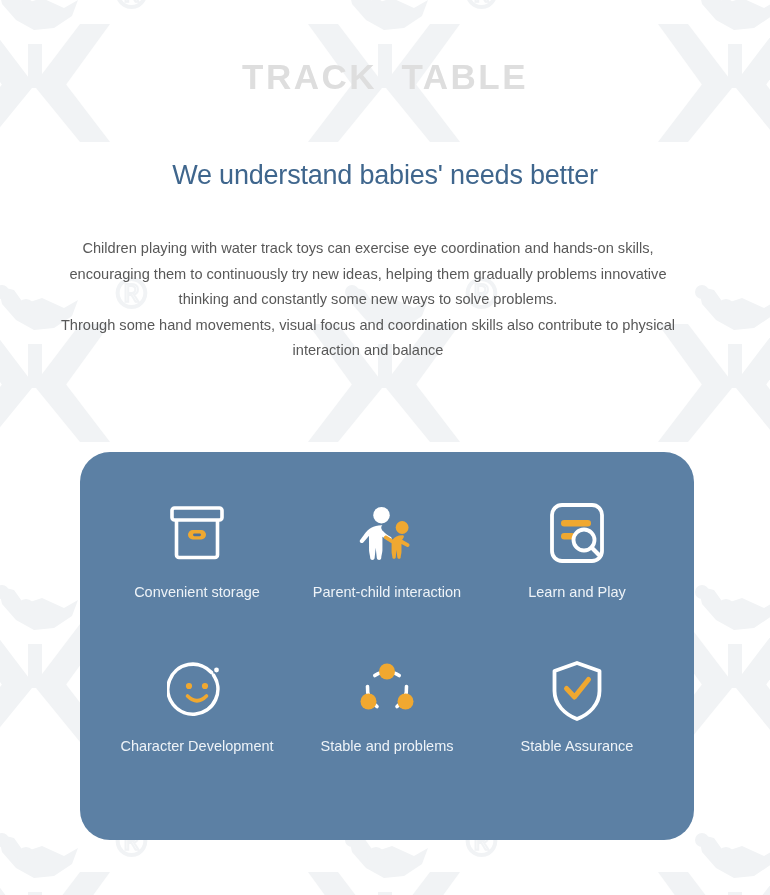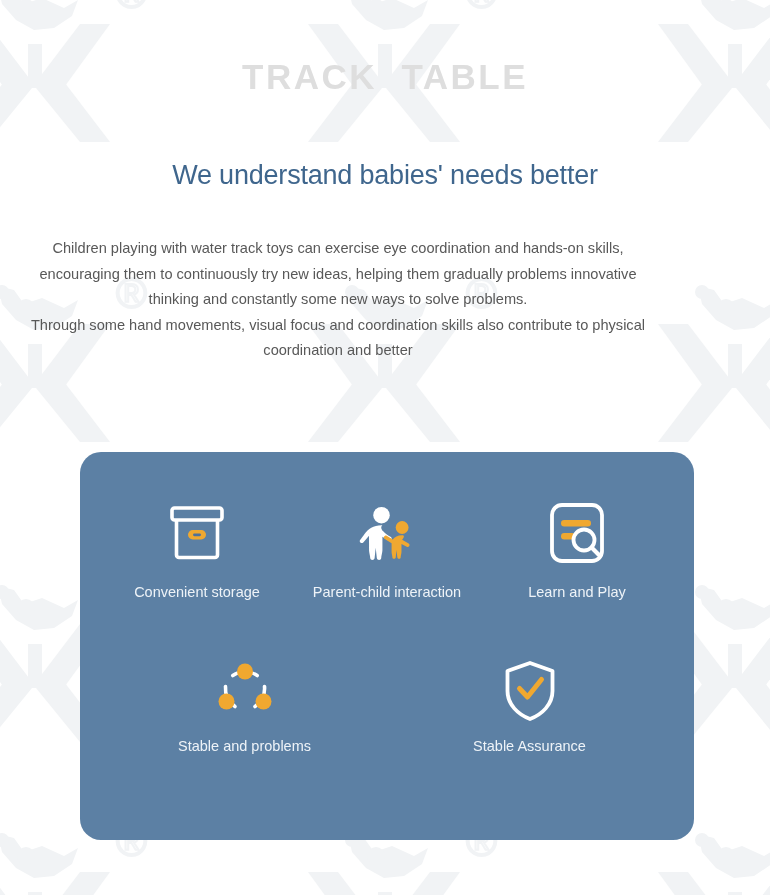--- a/index.html
+++ b/index.html
@@ -66,32 +66,33 @@
 
   #intro-paragraph {
     position: absolute;
     top: 236px;
     left: 0;
     width: 676px;
     text-align: center;
     font-size: 14.6px;
     line-height: 25.5px;
     color: #585858;
+    padding-left: 30px;
   }
   #intro-paragraph .p-line { display: block; }
 
   
   #feature-card {
     position: absolute;
     left: 80px;
     top: 452px;
     width: 614px;
     height: 388px;
     background: #5c80a4;
-    border-radius: 21px;
+    border-radius: 30px;
     box-sizing: border-box;
     padding: 48px 22px 30px 22px;
   }
 
   .feature-row {
     display: flex;
     width: 100%;
   }
   #feature-row-1 { height: 156px; }
   #feature-row-2 { height: 150px; }
@@ -313,21 +314,21 @@
 
   <div id="eyebrow-title">TRACK  TABLE</div>
 
   <h1 id="main-heading">We understand babies' needs better</h1>
 
   <div id="intro-paragraph">
     <span class="p-line">Children playing with water track toys can exercise eye coordination and hands-on skills,</span>
     <span class="p-line">encouraging them to continuously try new ideas, helping them gradually problems innovative</span>
     <span class="p-line">thinking and constantly some new ways to solve problems.</span>
     <span class="p-line">Through some hand movements, visual focus and coordination skills also contribute to physical</span>
-    <span class="p-line">coordination and better</span>
+    <span class="p-line">interaction and balance</span>
   </div>
 
   <div id="feature-card">
 
     <div class="feature-row" id="feature-row-1">
 
       <div class="feature-item">
         <div class="feature-icon">
           <svg width="60" height="56" viewBox="0 0 60 56">
             <rect x="5" y="3" width="50" height="12" rx="2.5" fill="none" stroke="#ffffff" stroke-width="3.6"></rect>
@@ -363,20 +364,32 @@
             <line x1="43.6" y1="45.6" x2="51" y2="53" stroke="#ffffff" stroke-width="4.2" stroke-linecap="round"></line>
           </svg>
         </div>
         <div class="feature-label">Learn and Play</div>
       </div>
 
     </div>
 
     <div class="feature-row" id="feature-row-2">
 
+      <div class="feature-item">
+        <div class="feature-icon">
+          <svg width="60" height="60" viewBox="0 0 60 60">
+            <path d="M44.5 11.5 A25 25 0 1 0 46.6 14.2" fill="none" stroke="#ffffff" stroke-width="3.6" stroke-linecap="round"></path>
+            <circle cx="49.5" cy="9" r="2.4" fill="#ffffff"></circle>
+            <circle cx="22" cy="25" r="3.1" fill="#f0a830"></circle>
+            <circle cx="38" cy="25" r="3.1" fill="#f0a830"></circle>
+            <path d="M20.5 35 q9.5 9.5 19 0" fill="none" stroke="#f0a830" stroke-width="3.6" stroke-linecap="round"></path>
+          </svg>
+        </div>
+        <div class="feature-label">Character Development</div>
+      </div>
 
       <div class="feature-item">
         <div class="feature-icon">
           <svg width="60" height="58" viewBox="0 0 60 58">
             <path d="M17.8 13.5 A22 22 0 0 1 42.2 13.5" fill="none" stroke="#ffffff" stroke-width="3.6" stroke-linecap="round"></path>
             <path d="M49.5 24.5 A22 22 0 0 1 40 44.5" fill="none" stroke="#ffffff" stroke-width="3.6" stroke-linecap="round"></path>
             <path d="M20 44.5 A22 22 0 0 1 10.5 24.5" fill="none" stroke="#ffffff" stroke-width="3.6" stroke-linecap="round"></path>
             <circle cx="30" cy="9.5" r="8" fill="#f0a830"></circle>
             <circle cx="11.5" cy="39.5" r="8" fill="#f0a830"></circle>
             <circle cx="48.5" cy="39.5" r="8" fill="#f0a830"></circle>

